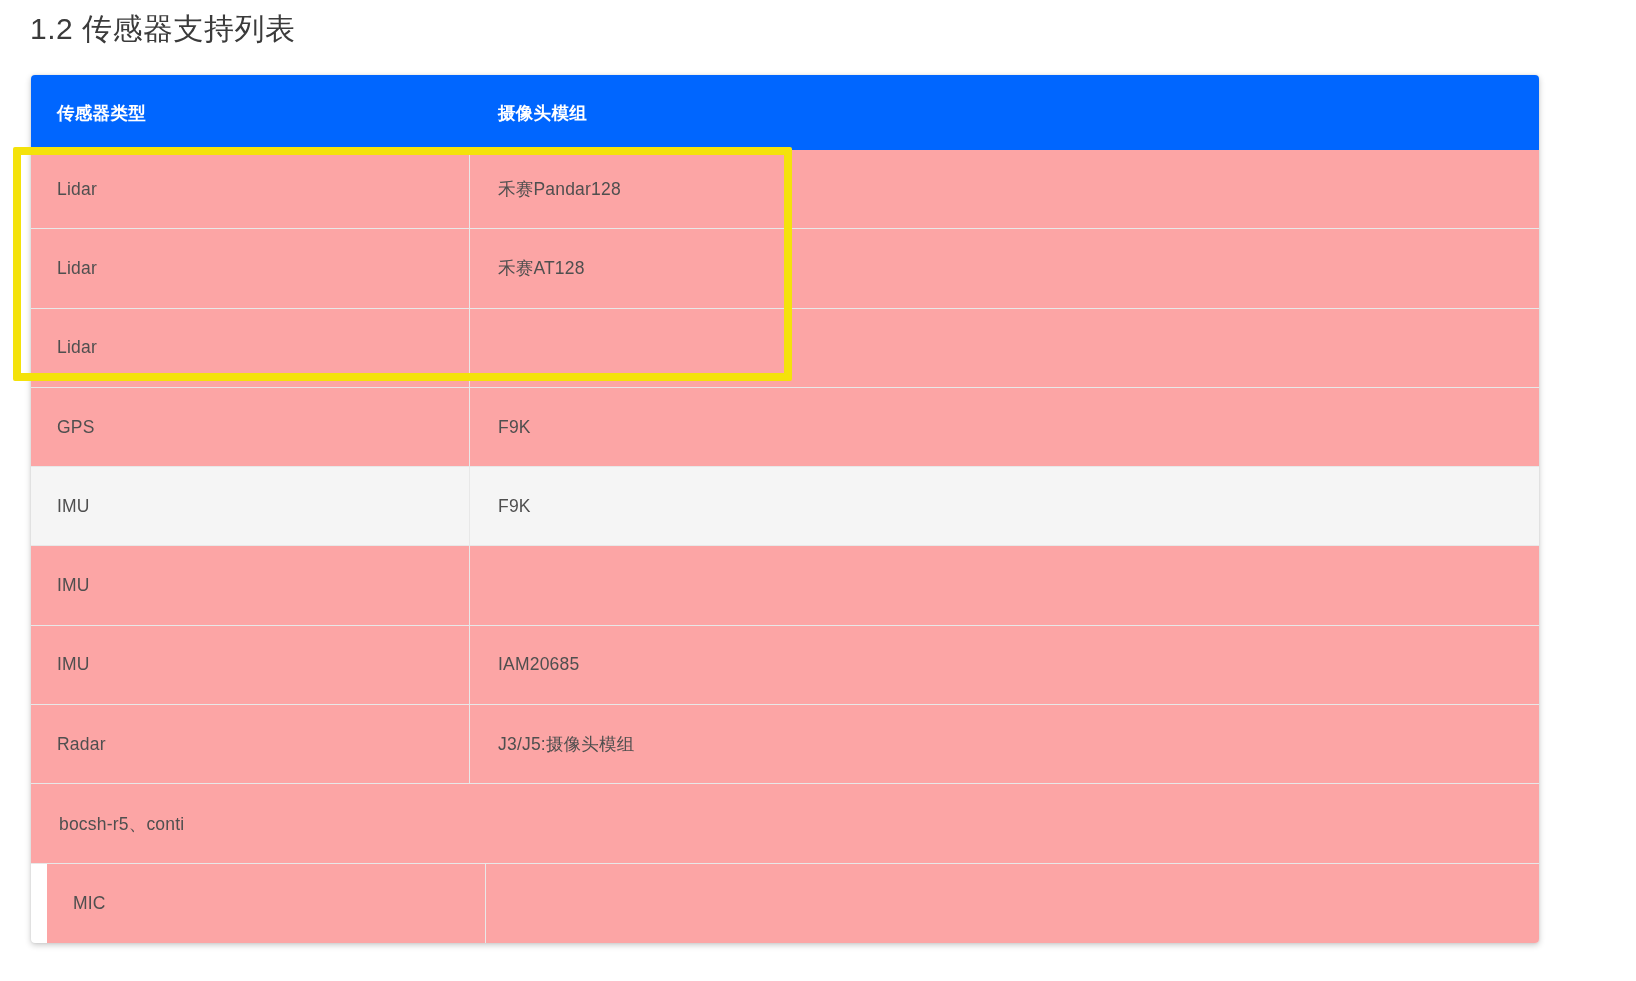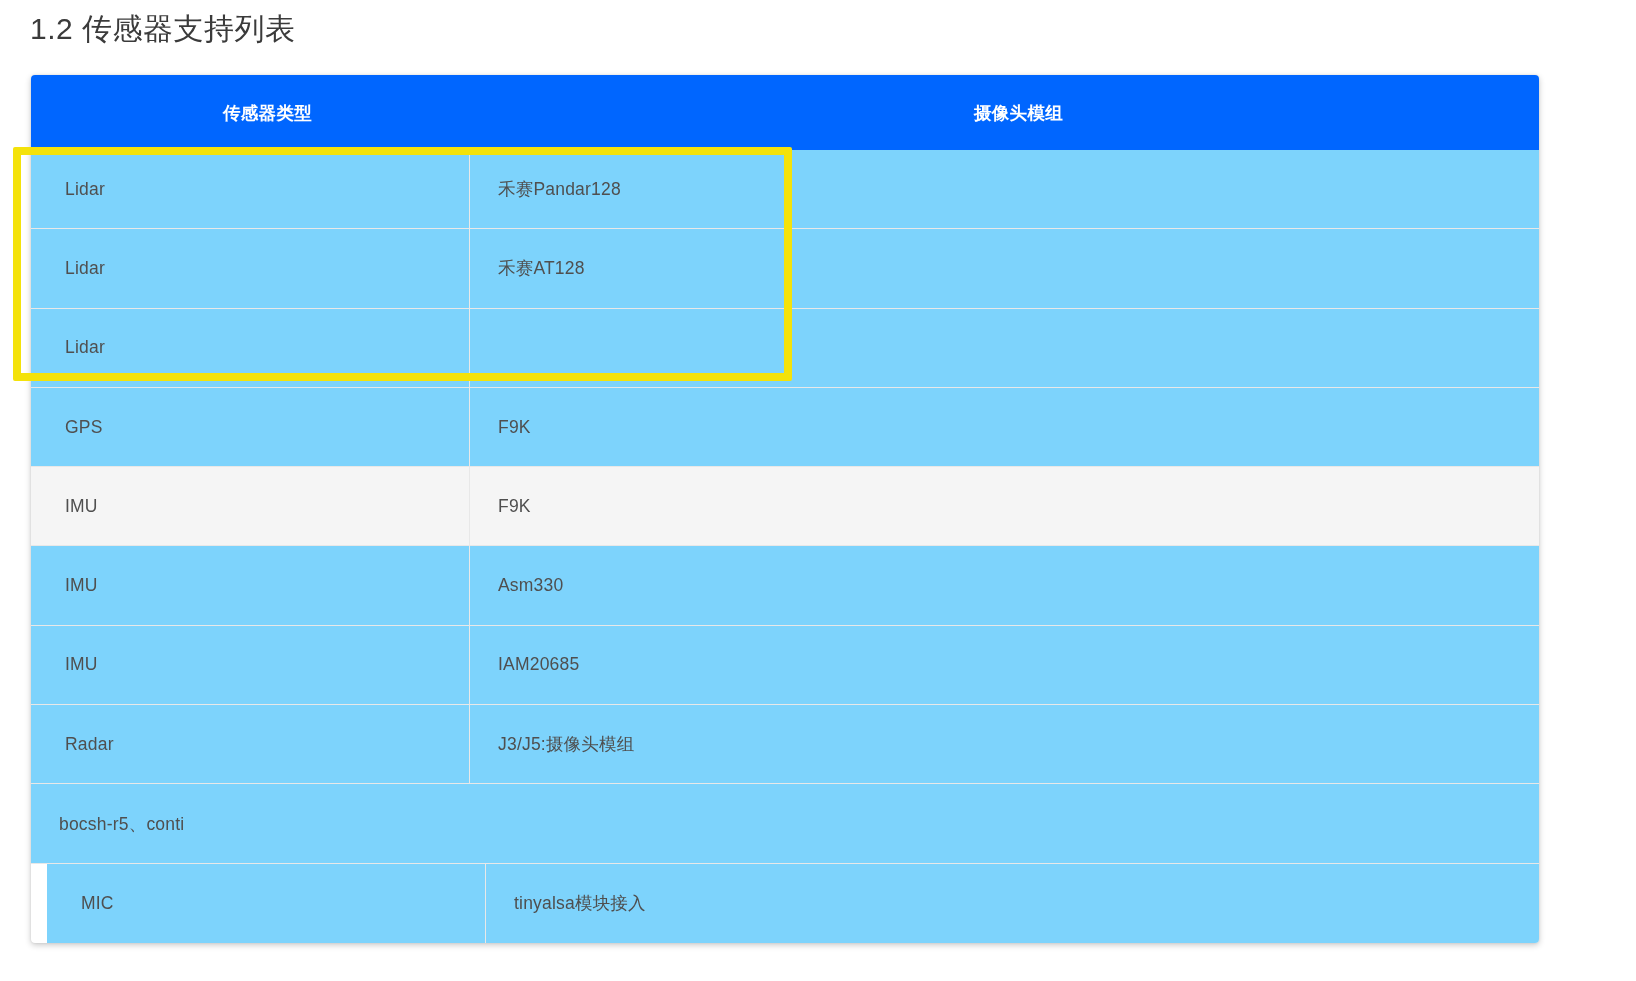--- a/index.html
+++ b/index.html
@@ -3,21 +3,21 @@
 <meta charset="utf-8">
 <style>
   * { margin: 0; padding: 0; box-sizing: border-box; }
   html, body { background: #ffffff; }
   body {
     font-family: "Liberation Sans", "DejaVu Sans", sans-serif;
     width: 1636px; height: 981px;
     position: relative;
     overflow: hidden;
   }
-  .page { position: relative; width: 1636px; height: 867px; background: #ffffff; text-align: center; }
+  .page { position: relative; width: 1636px; height: 867px; background: #ffffff; }
 
   .page-title {
     position: absolute;
     left: 30px; top: 9px;
     font-size: 30px;
     font-weight: 400;
     color: #3b3b3b;
     letter-spacing: 0.5px;
   }
 
@@ -36,29 +36,29 @@
     height: 75px;
     background: #0066ff;
     align-items: center;
   }
   .th {
     color: #ffffff;
     font-size: 17.5px;
     font-weight: 700;
     letter-spacing: 0.3px;
   }
-  .col1 { width: 439px; flex: 0 0 439px; padding-left: 34px; }
+  .col1 { width: 439px; flex: 0 0 439px; padding-left: 26px; }
   .col2 { flex: 1 1 auto; padding-left: 28px; }
 
   .tr {
     display: flex;
     height: 79.3px;
     align-items: stretch;
     border-bottom: 1px solid #e8e8e8;
-    background: #7dd3fc;
+    background: #fca5a5;
   }
   .tr:last-child { border-bottom: none; margin-left: 16px; }
   .tr.shaded { background: #f5f5f5; }
 
   .td {
     display: flex;
     align-items: center;
     font-size: 17.5px;
     color: #4f4f4f;
     letter-spacing: 0.2px;
@@ -108,39 +108,37 @@
       <div class="td col2">F9K</div>
     </div>
 
     <div class="tr shaded">
       <div class="td col1">IMU</div>
       <div class="td col2">F9K</div>
     </div>
 
     <div class="tr">
       <div class="td col1">IMU</div>
-      <div class="td col2">Asm330</div>
     </div>
 
     <div class="tr">
       <div class="td col1">IMU</div>
       <div class="td col2">IAM20685</div>
     </div>
 
     <div class="tr">
       <div class="td col1">Radar</div>
       <div class="td col2">J3/J5:摄像头模组</div>
     </div>
 
     <div class="tr">
       <div class="td col2">bocsh-r5、conti</div>
     </div>
 
     <div class="tr">
       <div class="td col1">MIC</div>
-      <div class="td col2">tinyalsa模块接入</div>
     </div>
 
   </div>
 
   <div class="highlight-box"></div>
 
 </div>
 
 </body></html>

